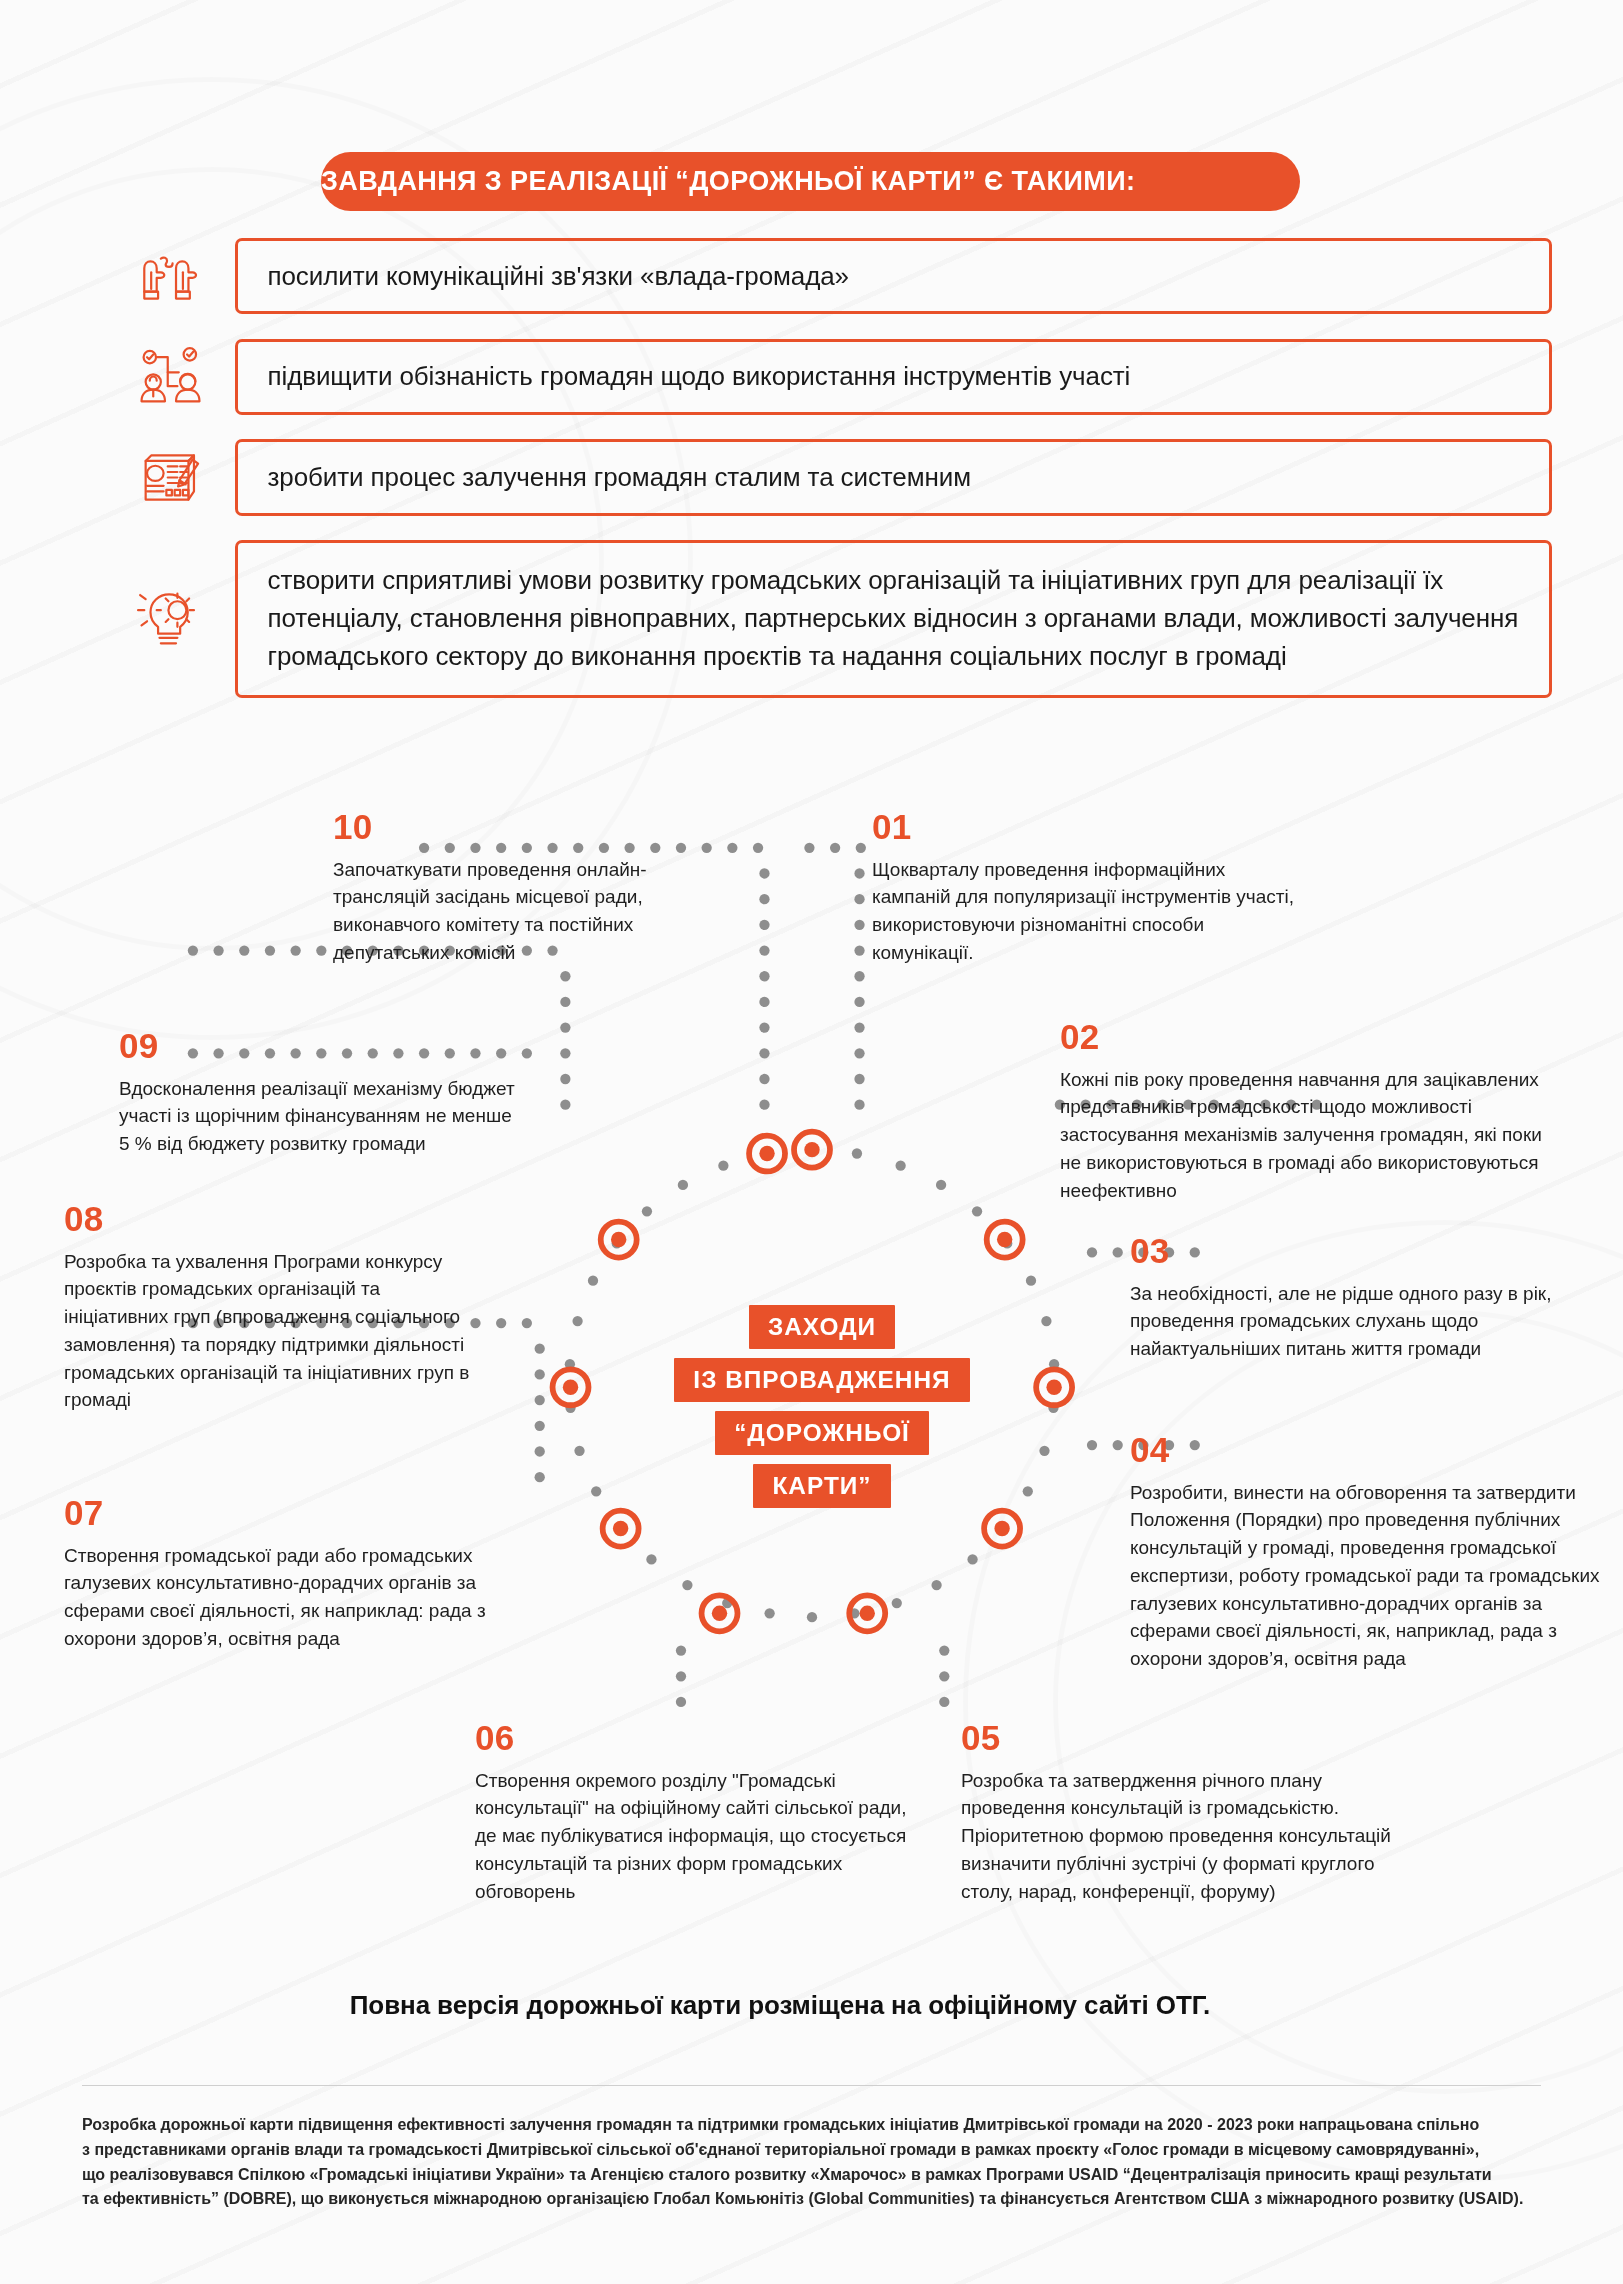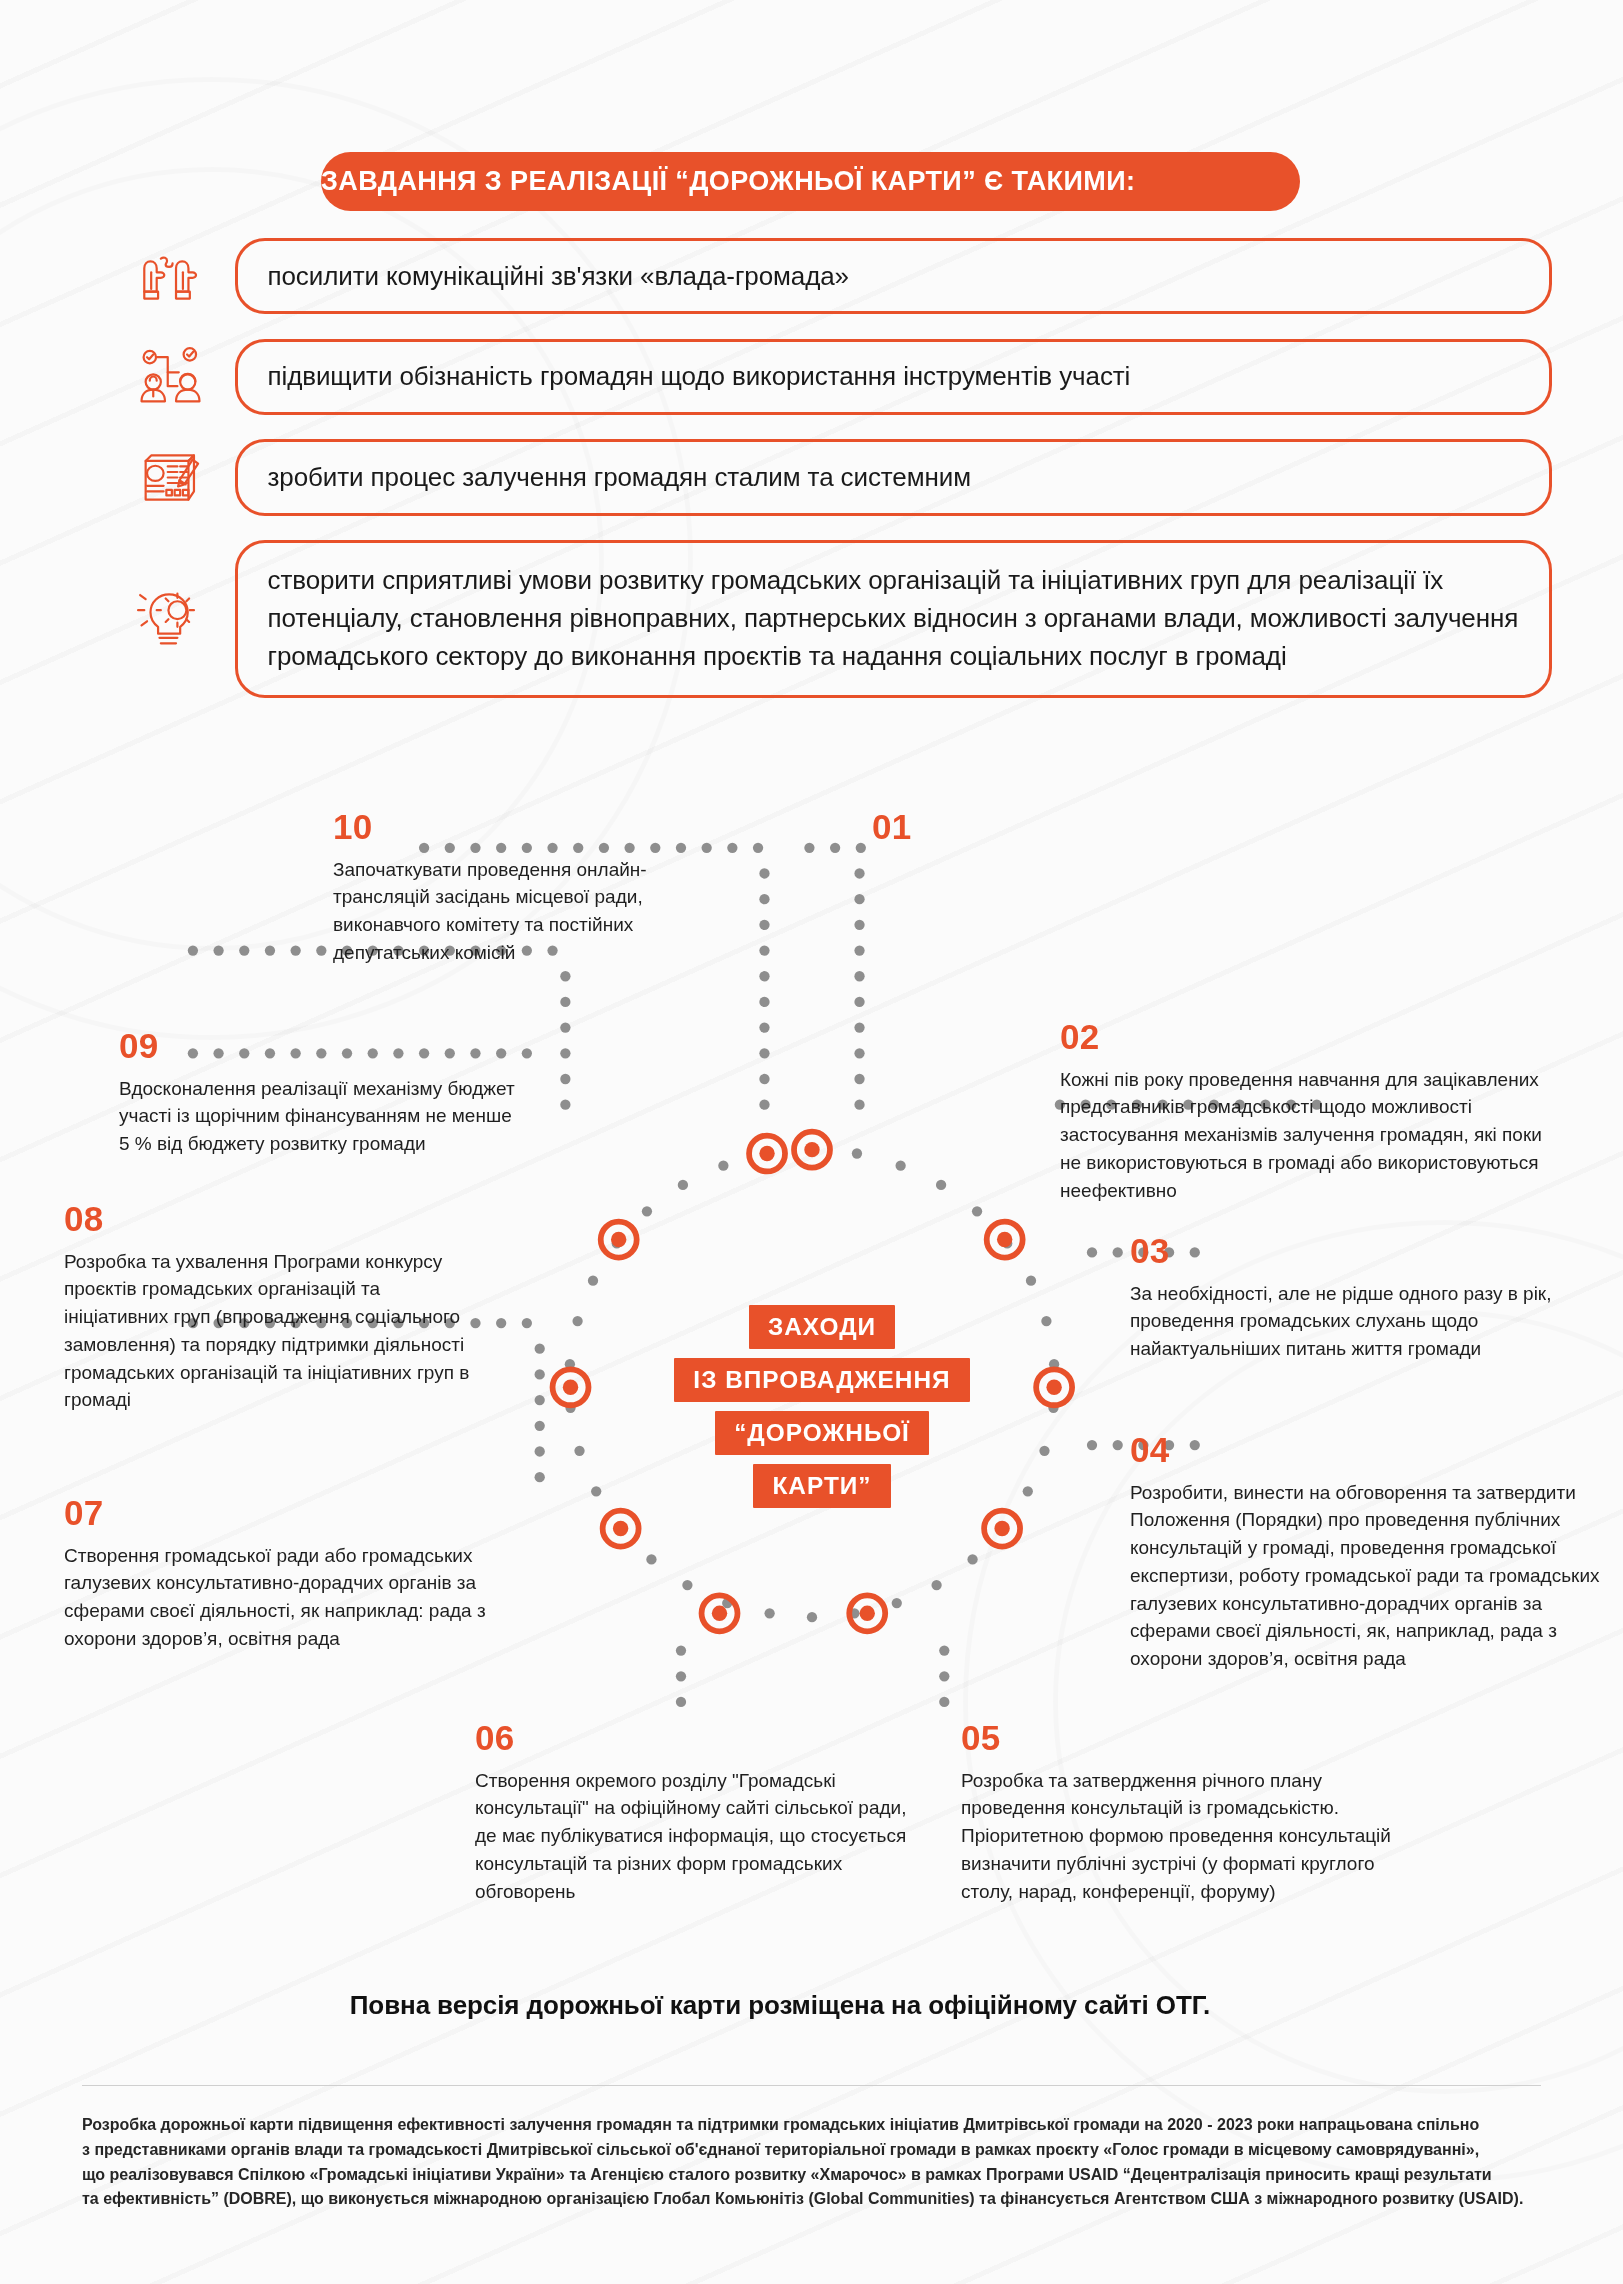--- a/index.html
+++ b/index.html
@@ -79,21 +79,21 @@
     display: flex;
     align-items: center;
     justify-content: center;
   }
   .goal-icon svg { width: 69px; height: 69px; display: block; }
 
   .goal-pill {
     margin-left: 96px;
     width: 1317px;
     border: 3.2px solid #E8512A;
-    border-radius: 30px;
+    border-radius: 7px;
     padding: 16.7px 26px 16.7px 29.5px;
     background: transparent;
   }
   .goal-pill.tall { padding: 19px 26px 19px 29.5px; }
   .goal-text {
     font-size: 26px;
     line-height: 1.42;
     color: #1a1a1a;
     letter-spacing: -0.1px;
   }
@@ -463,20 +463,21 @@
       </g>
     </svg>
 
     <div class="node-block" style="left:333px; top:19px; width:360px;">
       <div class="node-num">10</div>
       <div class="node-text">Започаткувати проведення онлайн-трансляцій засідань місцевої ради, виконавчого комітету та постійних депутатських комісій</div>
     </div>
 
     <div class="node-block" style="left:872px; top:19px; width:424px;">
       <div class="node-num">01</div>
+      <div class="node-text">Щокварталу проведення інформаційних кампаній для популяризації інструментів участі, використовуючи різноманітні способи комунікації.</div>
     </div>
 
     <div class="node-block" style="left:119px; top:238px; width:398px;">
       <div class="node-num">09</div>
       <div class="node-text">Вдосконалення реалізації механізму бюджет участі із щорічним фінансуванням не менше 5 % від бюджету розвитку громади</div>
     </div>
 
     <div class="node-block" style="left:1060px; top:229px; width:507px;">
       <div class="node-num">02</div>
       <div class="node-text">Кожні пів року проведення навчання для зацікавлених представників громадськості щодо можливості застосування механізмів залучення громадян, які поки не використовуються в громаді або використовуються неефективно</div>

